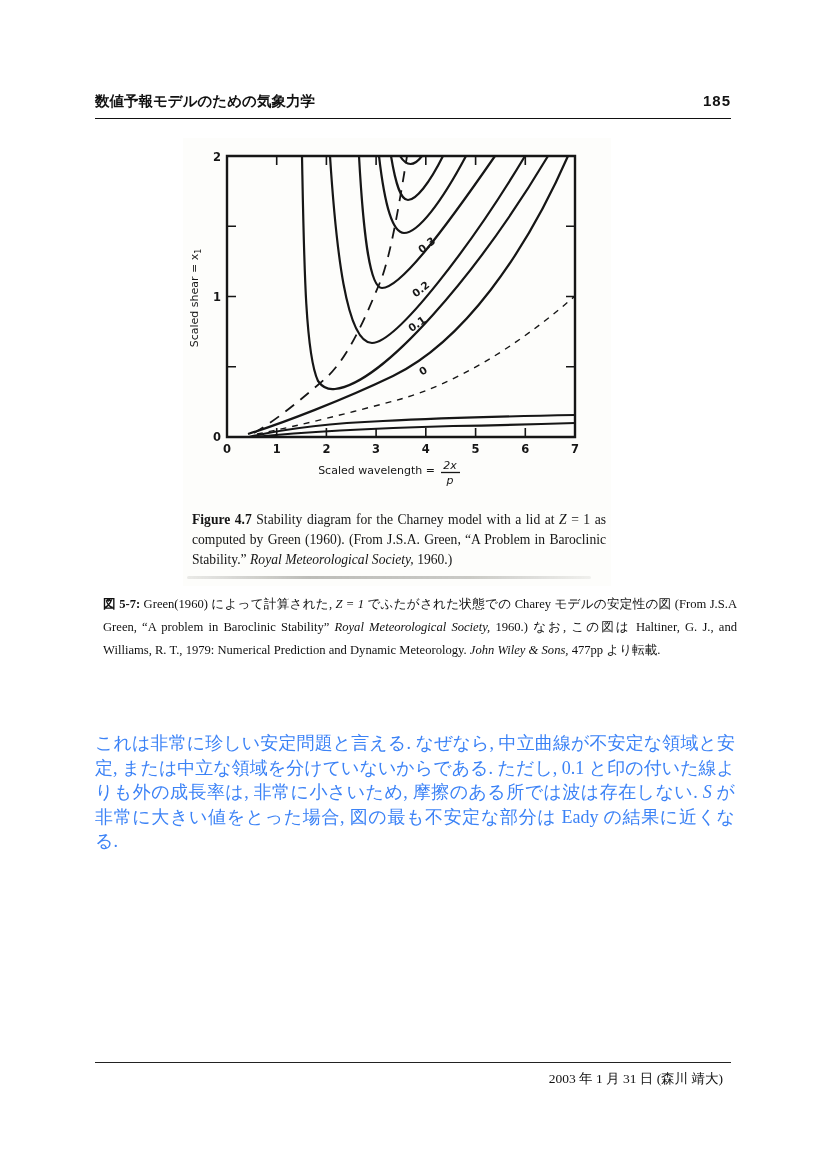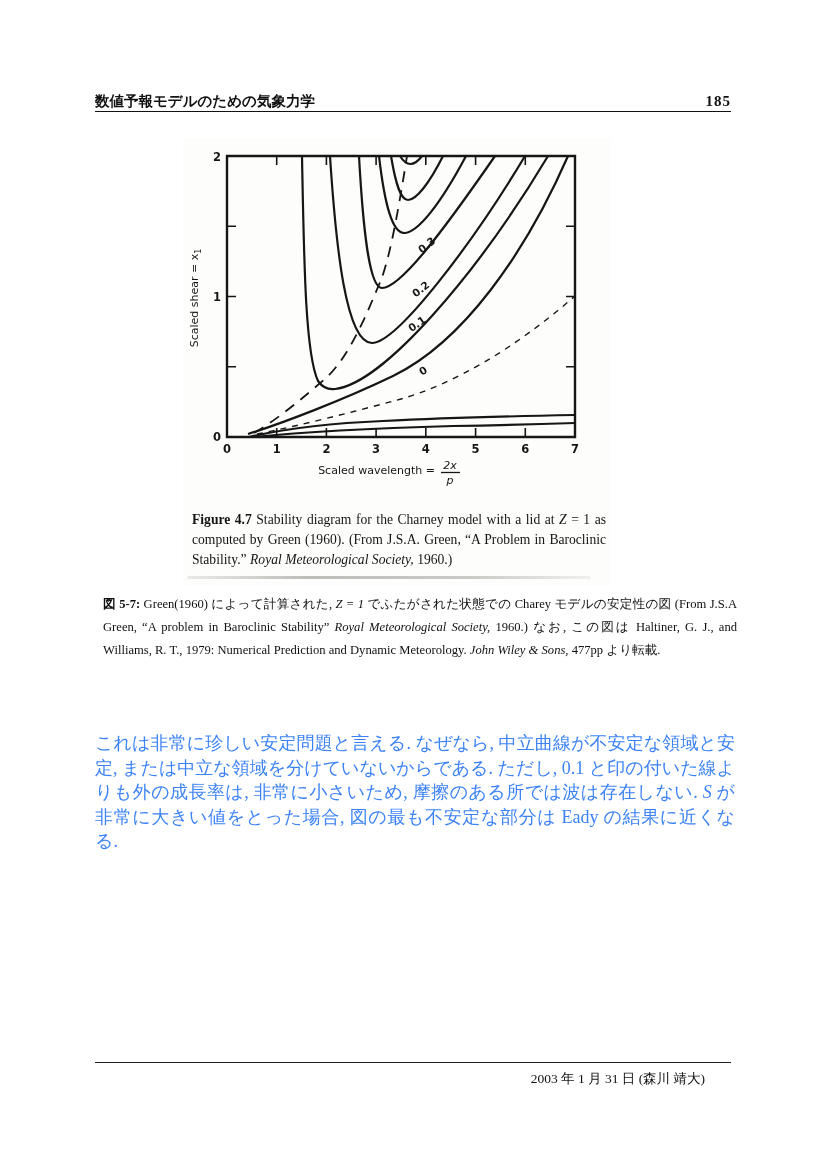--- a/index.html
+++ b/index.html
@@ -3,23 +3,23 @@
 <meta charset="utf-8">
 <style>
   html,body{margin:0;padding:0;}
   body{width:826px;height:1169px;position:relative;background:#ffffff;overflow:hidden;
        font-family:"Liberation Serif", serif;color:#111;}
   .abs{position:absolute;}
 
   
   .header{left:95px;top:92px;width:636px;display:flex;align-items:baseline;
           justify-content:space-between;font-family:"Liberation Sans",sans-serif;
-          font-weight:bold;font-size:14.5px;border-bottom:1.6px solid #111;}
+          font-weight:bold;font-size:14.5px;padding-bottom:7px;border-bottom:1.6px solid #111;}
   .header .rgrp{display:flex;align-items:baseline;gap:44px;}
-  .header .pagenum{font-family:Liberation Serif, serif;font-size:15px;letter-spacing:1px;text-align:center;}
+  .header .pagenum{font-family:Liberation Sans, sans-serif;font-size:15px;letter-spacing:1px;text-align:center;}
 
   
   .scan{left:183px;top:138px;width:428px;height:448px;background:#fdfdfb;}
   .scan svg{position:absolute;left:0;top:0;}
   .scan text{font-family:"DejaVu Sans",sans-serif;fill:#161616;}
   .tickslabel{font-size:11.5px;font-weight:600;}
   .axistitle{font-size:11px;font-weight:500;}
   .clabel{font-size:10.5px;font-weight:600;}
   .fig-cap{left:9px;top:352px;width:414px;font-size:13.6px;line-height:20px;
            text-align:justify;color:#141414;margin-top:20px;}
@@ -34,21 +34,21 @@
           text-align:justify;color:#101010;}
   .jp-cap .lbl{font-weight:bold;}
 
   
   .body-par{left:95px;top:731px;width:640px;font-size:18px;line-height:24.5px;
             text-align:justify;color:#3b82f6;}
 
   
   .footer{left:95px;top:1062px;width:636px;border-top:1.3px solid #222;
           padding-top:7px;text-align:right;font-size:13.5px;padding-right:0;}
-  .footer span{margin-right:26px;}
+  .footer span{margin-right:8px;}
 </style>
 </head>
 <body>
 
 <div class="abs header">
   <span>数値予報モデルのための気象力学</span>
   <span class="rgrp">
     <span class="pagenum">185</span>
   </span>
 </div>

